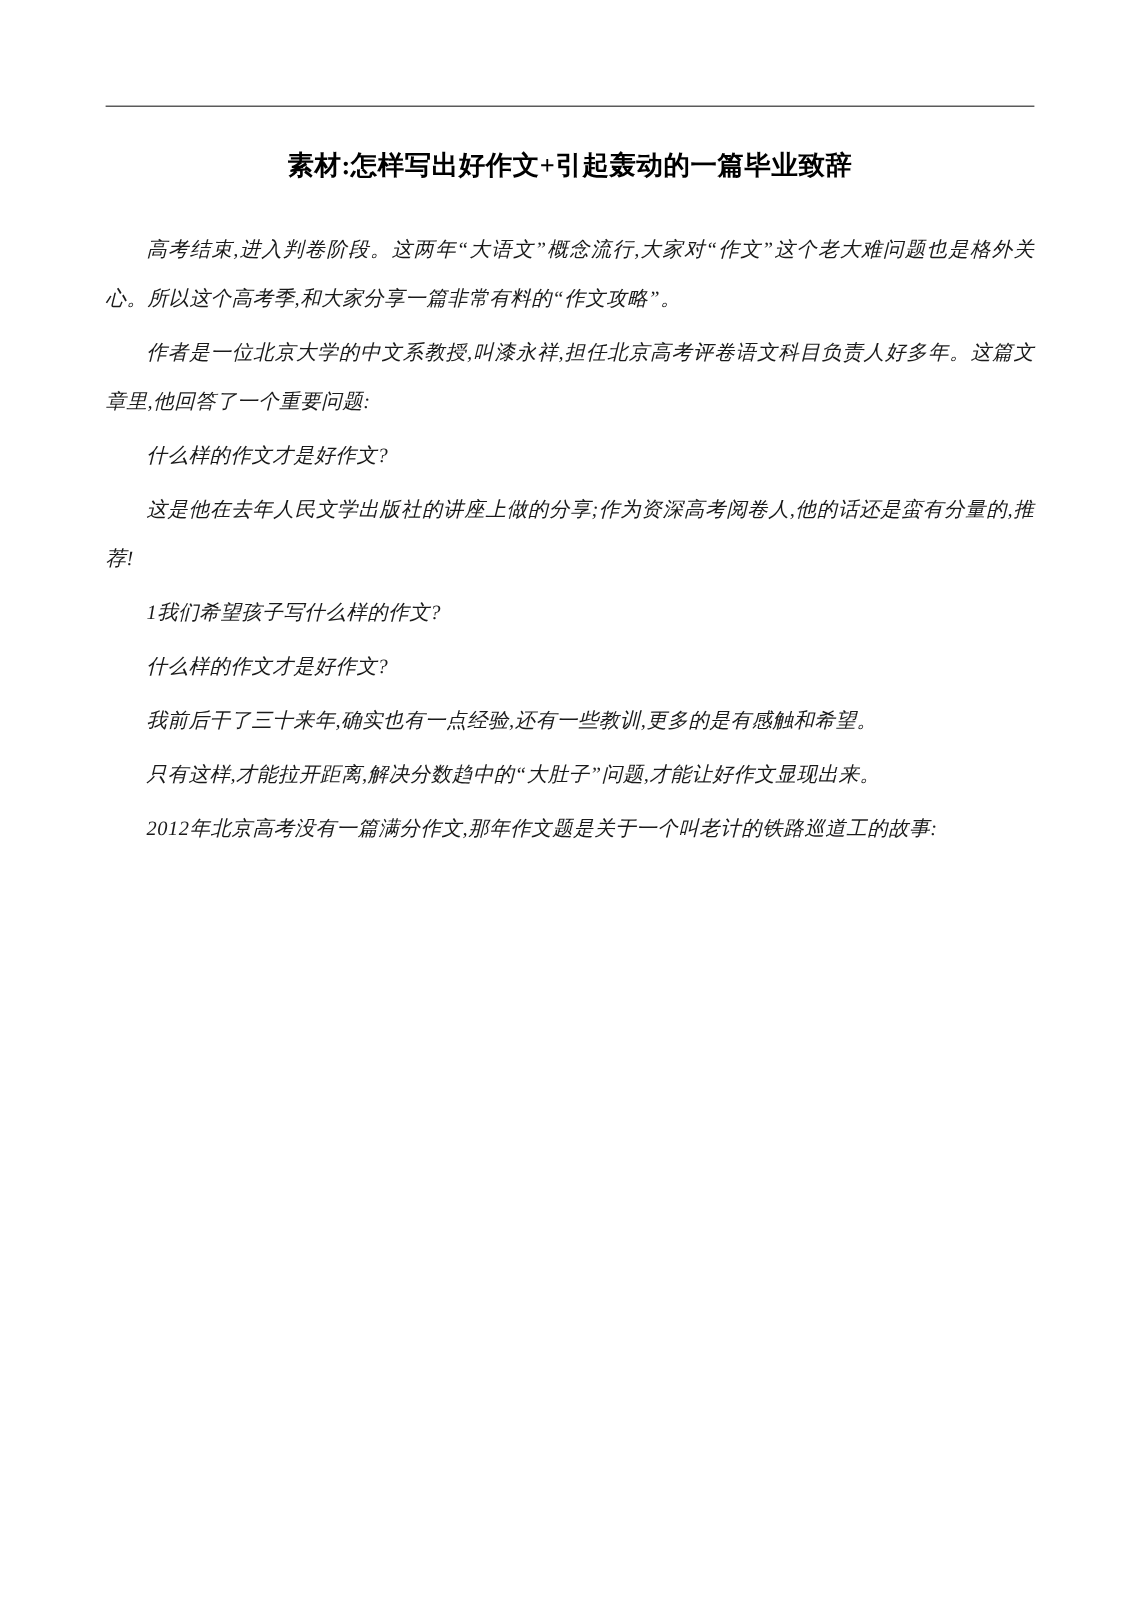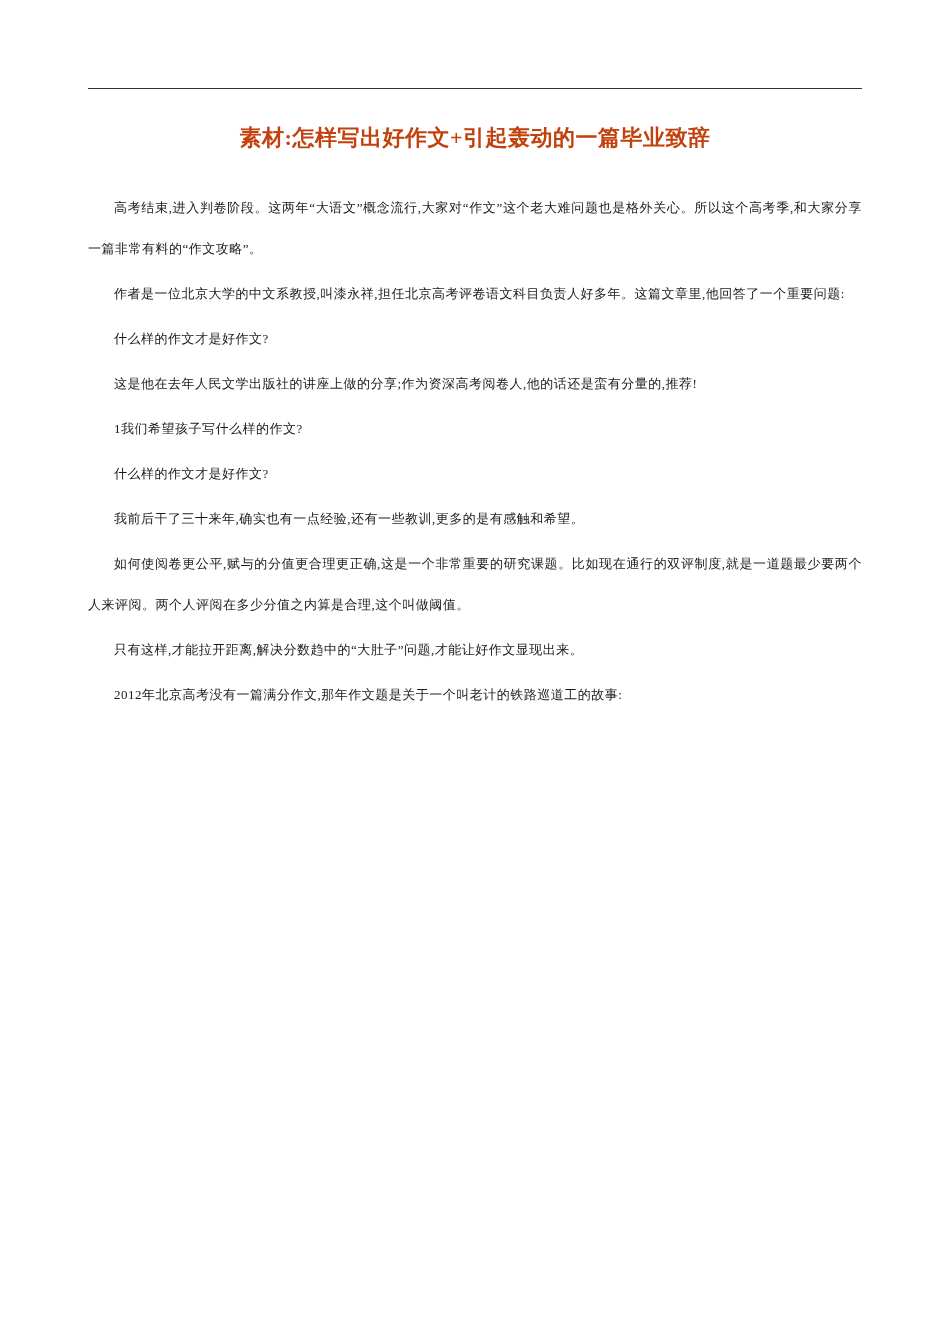--- a/index.html
+++ b/index.html
@@ -32,41 +32,41 @@
     line-height: 30px;
     font-weight: bold;
     color: #17375e;
     letter-spacing: 0.5px;
   }
   .doc-body {
     margin-top: 34px;
   }
   .doc-body p {
     margin: 0 0 4px 0;
-    font-size: 13px;
+    font-size: 17px;
     line-height: 41px;
     text-indent: 2em;
     text-align: justify;
     letter-spacing: 0.5px;
     word-break: break-all;
+    font-style: italic;
   }
 </style>
 </head>
 <body>
 
 <div class="page">
   <div class="header-rule"></div>
 
-  <h1 class="doc-title" style="color: #c2410c;">素材:怎样写出好作文+引起轰动的一篇毕业致辞</h1>
+  <h1 class="doc-title" style="color: #000000;">素材:怎样写出好作文+引起轰动的一篇毕业致辞</h1>
 
   <div class="doc-body">
     <p>高考结束,进入判卷阶段。这两年“大语文”概念流行,大家对“作文”这个老大难问题也是格外关心。所以这个高考季,和大家分享一篇非常有料的“作文攻略”。</p>
     <p>作者是一位北京大学的中文系教授,叫漆永祥,担任北京高考评卷语文科目负责人好多年。这篇文章里,他回答了一个重要问题:</p>
     <p>什么样的作文才是好作文?</p>
     <p>这是他在去年人民文学出版社的讲座上做的分享;作为资深高考阅卷人,他的话还是蛮有分量的,推荐!</p>
     <p>1我们希望孩子写什么样的作文?</p>
     <p>什么样的作文才是好作文?</p>
     <p>我前后干了三十来年,确实也有一点经验,还有一些教训,更多的是有感触和希望。</p>
-    <p>如何使阅卷更公平,赋与的分值更合理更正确,这是一个非常重要的研究课题。比如现在通行的双评制度,就是一道题最少要两个人来评阅。两个人评阅在多少分值之内算是合理,这个叫做阈值。</p>
     <p>只有这样,才能拉开距离,解决分数趋中的“大肚子”问题,才能让好作文显现出来。</p>
     <p>2012年北京高考没有一篇满分作文,那年作文题是关于一个叫老计的铁路巡道工的故事:</p>
   </div>
 </div>
 
 </body></html>

